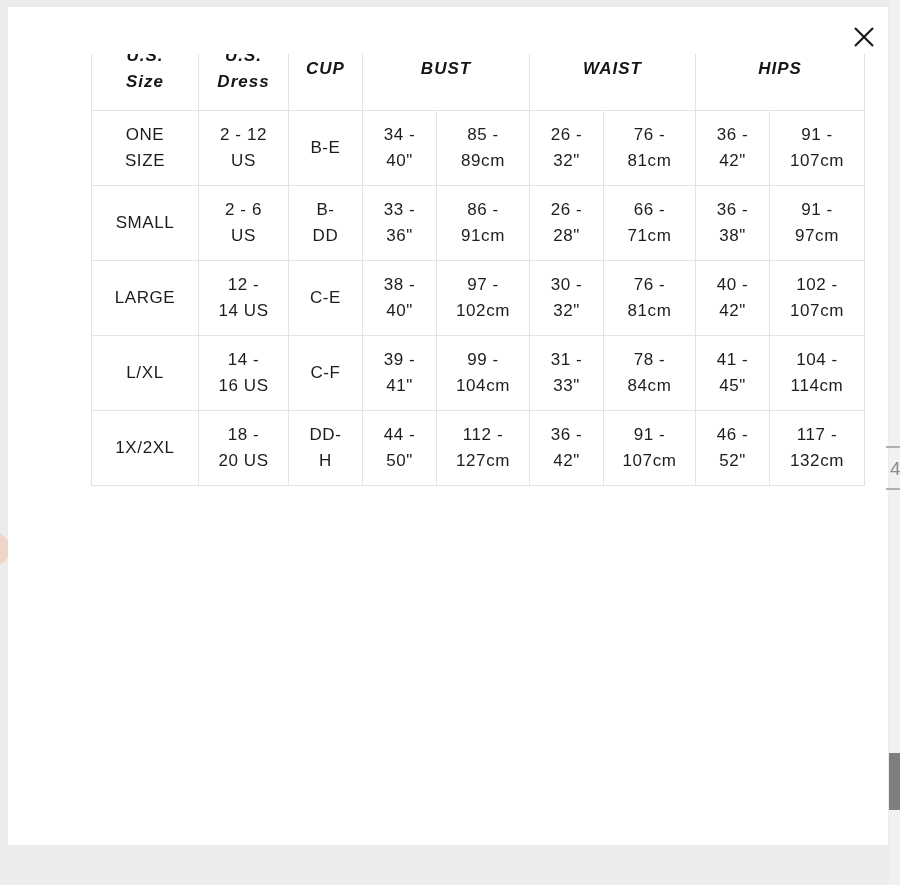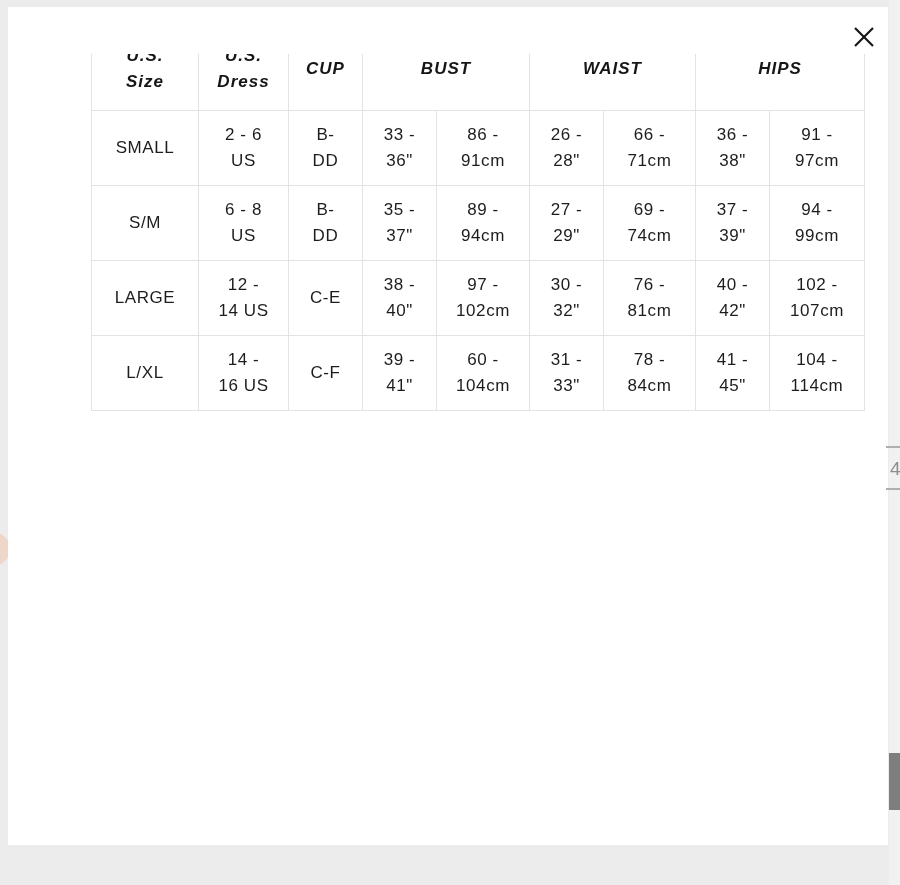--- a/index.html
+++ b/index.html
@@ -136,59 +136,59 @@
 Size</th>
             <th colspan="1">U.S.
 Dress</th>
             <th colspan="1">CUP</th>
             <th colspan="2">BUST</th>
             <th colspan="2">WAIST</th>
             <th colspan="2">HIPS</th>
           </tr>
         </thead>
       <tbody>
+          <tr>
+            <td>ONE
+SIZE</td>
+            <td>2 - 12
+US</td>
+            <td>B-E</td>
+            <td>34 -
+40"</td>
+            <td>85 -
+89cm</td>
+            <td>26 -
+32"</td>
+            <td>76 -
+81cm</td>
+            <td>36 -
+42"</td>
+            <td>91 -
+107cm</td>
+          </tr>
           <tr>
             <td>SMALL</td>
             <td>2 - 6
 US</td>
             <td>B-
 DD</td>
             <td>33 -
 36"</td>
             <td>86 -
 91cm</td>
             <td>26 -
 28"</td>
             <td>66 -
 71cm</td>
             <td>36 -
 38"</td>
             <td>91 -
 97cm</td>
           </tr>
           <tr>
-            <td>S/M</td>
-            <td>6 - 8
-US</td>
-            <td>B-
-DD</td>
-            <td>35 -
-37"</td>
-            <td>89 -
-94cm</td>
-            <td>27 -
-29"</td>
-            <td>69 -
-74cm</td>
-            <td>37 -
-39"</td>
-            <td>94 -
-99cm</td>
-          </tr>
-          <tr>
             <td>LARGE</td>
             <td>12 -
 14 US</td>
             <td>C-E</td>
             <td>38 -
 40"</td>
             <td>97 -
 102cm</td>
             <td>30 -
 32"</td>
@@ -199,27 +199,46 @@
             <td>102 -
 107cm</td>
           </tr>
           <tr>
             <td>L/XL</td>
             <td>14 -
 16 US</td>
             <td>C-F</td>
             <td>39 -
 41"</td>
-            <td>60 -
+            <td>99 -
 104cm</td>
             <td>31 -
 33"</td>
             <td>78 -
 84cm</td>
             <td>41 -
 45"</td>
             <td>104 -
 114cm</td>
           </tr>
+          <tr>
+            <td>1X/2XL</td>
+            <td>18 -
+20 US</td>
+            <td>DD-
+H</td>
+            <td>44 -
+50"</td>
+            <td>112 -
+127cm</td>
+            <td>36 -
+42"</td>
+            <td>91 -
+107cm</td>
+            <td>46 -
+52"</td>
+            <td>117 -
+132cm</td>
+          </tr>
         </tbody>
     </table>
   </div>
 </div>
 
 </body></html>

